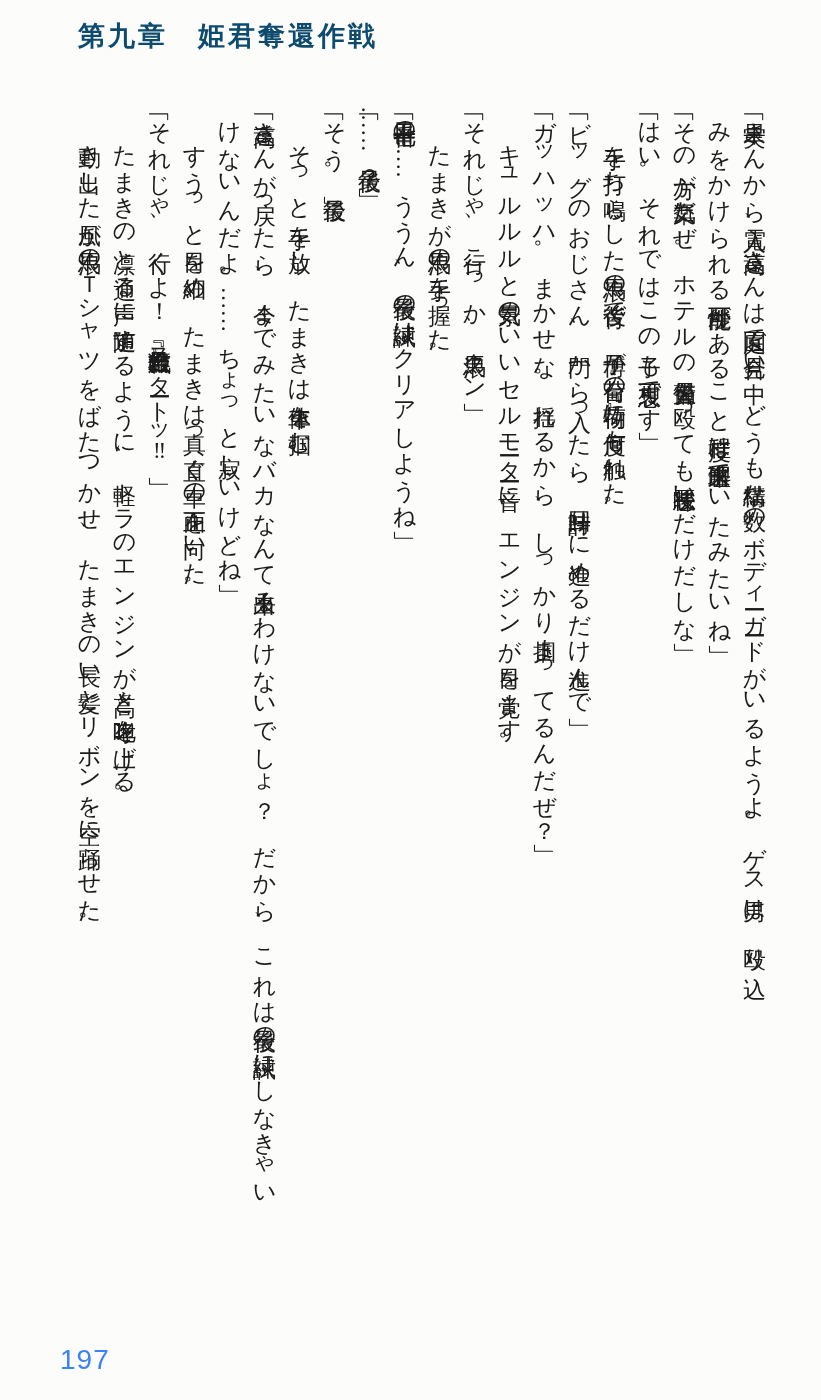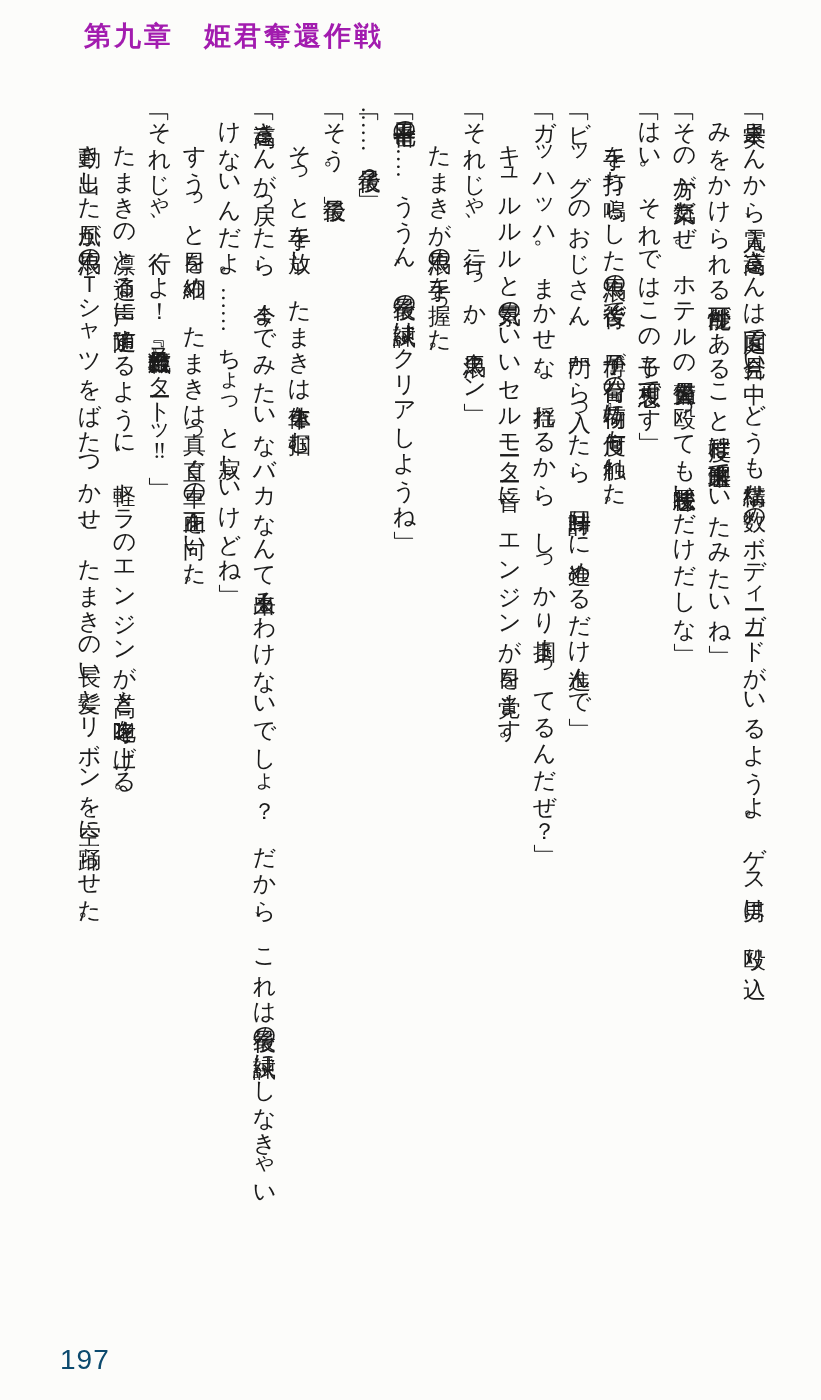--- a/index.html
+++ b/index.html
@@ -11,26 +11,26 @@
     width: 821px;
     height: 1400px;
     background: #fcfcfa;
     overflow: hidden;
     font-family: "Liberation Serif", "DejaVu Serif", serif;
     color: #1b1b1b;
   }
   .chapter-heading {
     position: absolute;
     top: 18px;
-    left: 84px;
+    left: 78px;
     font-size: 27px;
     font-weight: 600;
     letter-spacing: 3px;
     white-space: pre;
-    color: #a21caf;
+    color: #0c4a6e;
   }
   .text-body {
     position: absolute;
     top: 106px;
     right: 49px;
     height: 1240px;
     writing-mode: vertical-rl;
     text-orientation: mixed;
     font-size: 23px;
     line-height: 35px;
@@ -44,21 +44,21 @@
   .text-body p.col.indent {
     text-indent: 1em;
   }
   .page-number {
     position: absolute;
     left: 60px;
     bottom: 24px;
     font-family: "Liberation Sans", "DejaVu Sans", sans-serif;
     font-size: 28px;
     letter-spacing: 1px;
-    color: #0c4a6e;
+    color: #3b82f6;
   }
 </style>
 </head>
 <body>
 
 <div class="page">
   <div class="chapter-heading">第九章　姫君奪還作戦</div>
 
   <div class="text-body">
       <p class="col">「実果さんから入電、高遠さんは庭園で見合い中。どうも結構な数のボディーガードがいるようよ。ゲス男は、殴り込</p>

